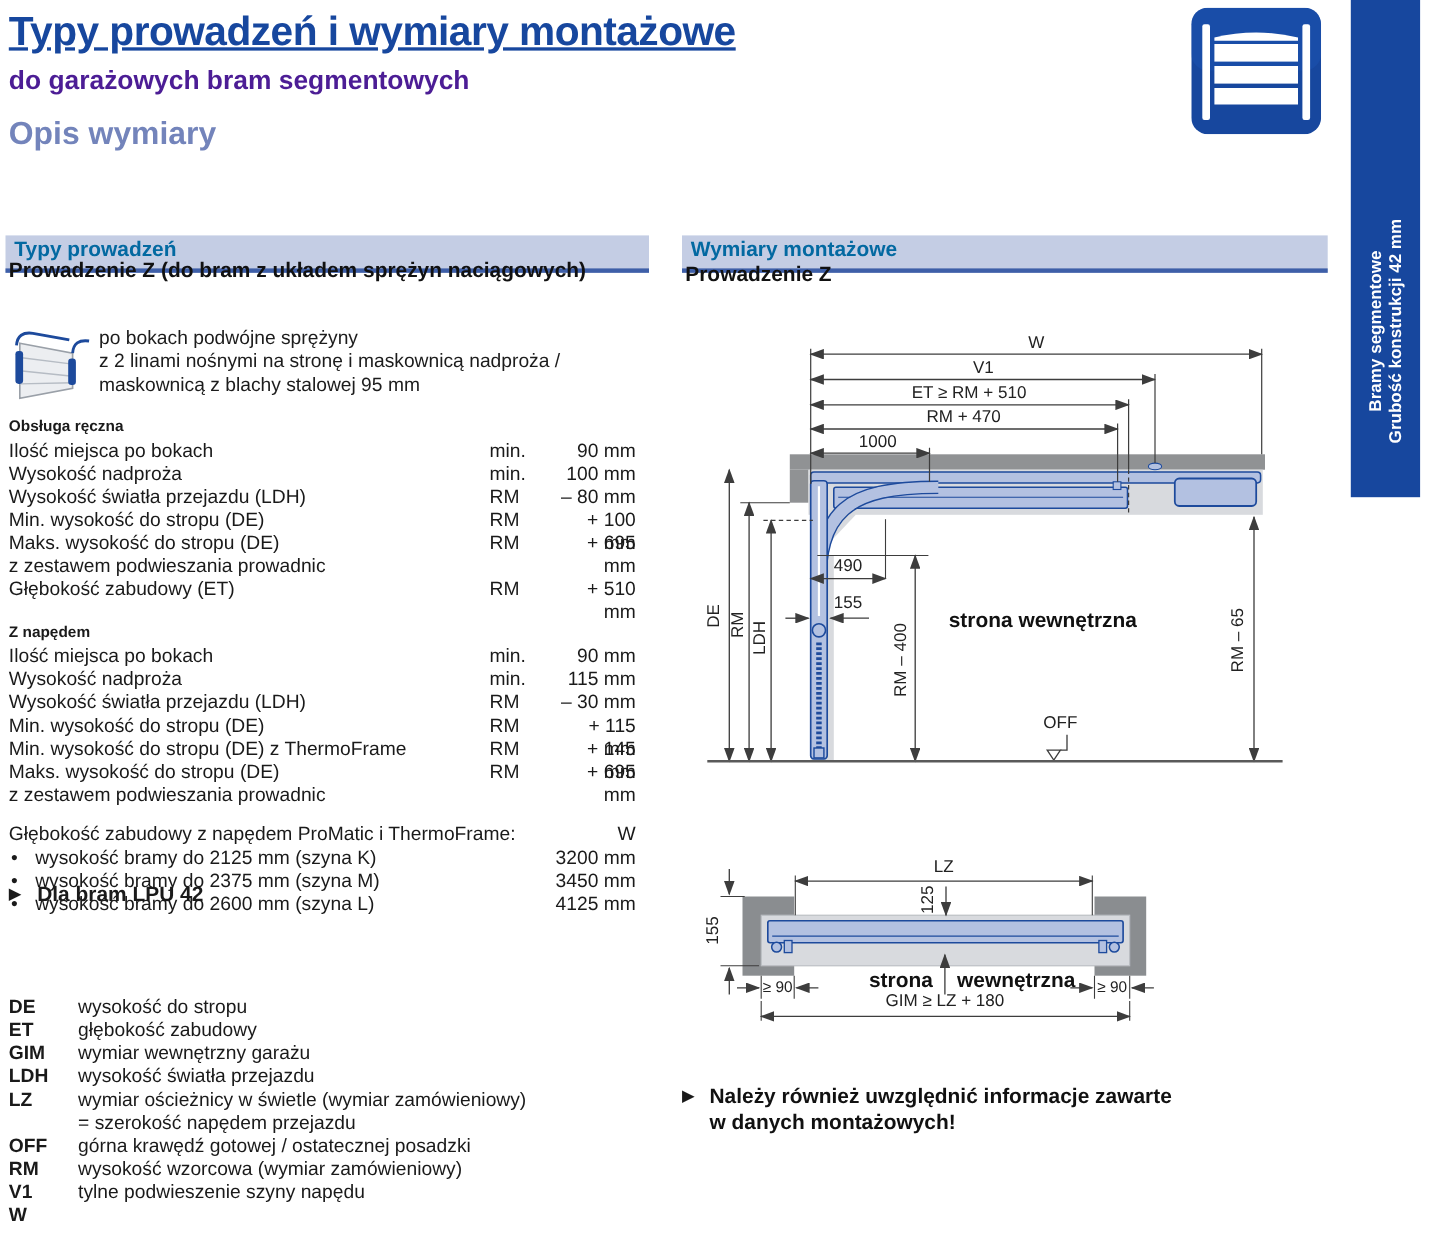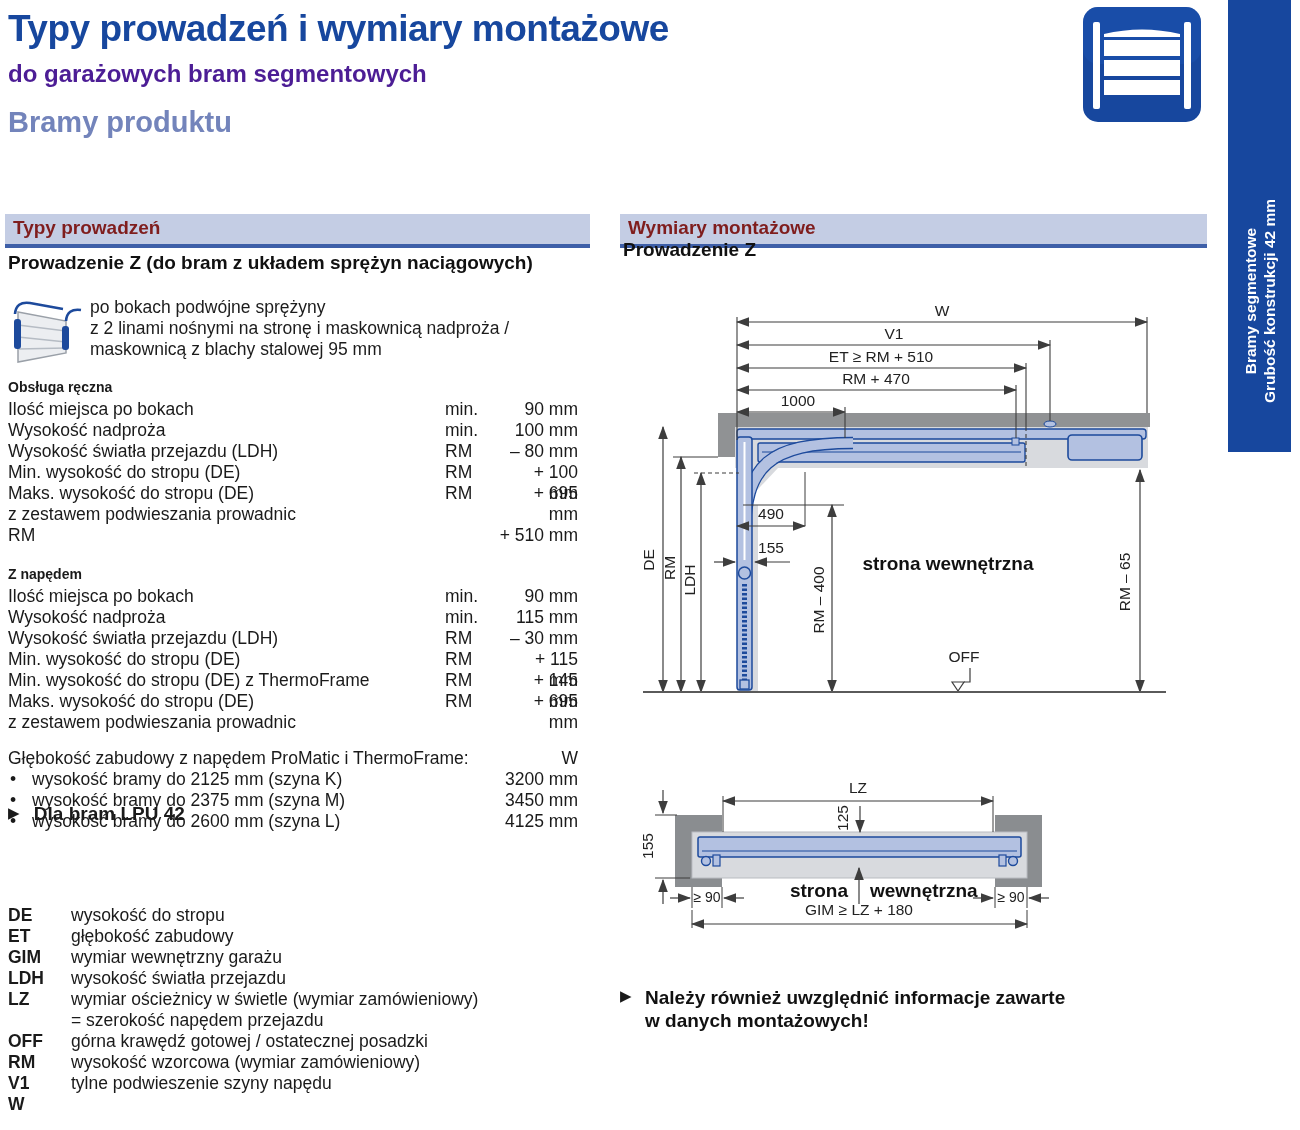--- a/index.html
+++ b/index.html
@@ -1,23 +1,23 @@
 <!DOCTYPE html>
 <html><head>
 <meta charset="utf-8">
 <style>
   html,body{margin:0;padding:0;}
   body{width:1300px;height:1130px;position:relative;background:#ffffff;overflow:hidden;
        font-family:"Liberation Sans","DejaVu Sans",sans-serif;color:#1a1a1a;}
   .abs{position:absolute;}
-  .h1{font-size:37px;font-weight:bold;color:#17479e;letter-spacing:-0.5px;}
+  .h1{font-size:37px;font-weight:bold;color:#17479e;letter-spacing:-0.5px;text-decoration:underline;}
   .h2{font-size:24px;font-weight:bold;color:#4c1d95;}
   .h3{font-size:29px;font-weight:bold;color:#7384bb;}
   .barhdr{background:#c4cde4;border-bottom:4px solid #3e5fa8;height:27px;
-          font-size:19px;font-weight:bold;color:#7f1d1d;padding:3px 0 0 8px;box-sizing:content-box;}
+          font-size:19px;font-weight:bold;color:#0369a1;padding:3px 0 0 8px;box-sizing:content-box;}
   .subhdr{font-size:19px;font-weight:bold;color:#111;}
   .body17{font-size:17.5px;line-height:21px;color:#1c1c1c;}
   .tbl{width:570px;}
   .trow{display:flex;height:21px;font-size:17.5px;line-height:21px;}
   .trow .lb{width:437px;}
   .trow .q{width:62px;}
   .trow .v{flex:1;text-align:right;}
   .sect-title{font-size:14px;font-weight:bold;line-height:21px;}
   .legrow{display:flex;font-size:17.5px;line-height:21px;}
   .legrow .ab{width:63px;font-weight:bold;}
@@ -34,21 +34,21 @@
   .tabtxt div{color:#fff;font-size:15.5px;font-weight:bold;line-height:19px;white-space:nowrap;}
   svg text{font-family:"Liberation Sans","DejaVu Sans",sans-serif;fill:#222;}
   .dimtxt{font-size:15.5px;}
   .dimtxt-b{font-size:19px;font-weight:bold;fill:#111;}
 </style>
 </head>
 <body>
 
 <div class="abs h1" style="left:8px;top:8px;">Typy prowadzeń i wymiary montażowe</div>
 <div class="abs h2" style="left:8px;top:60px;">do garażowych bram segmentowych</div>
-<div class="abs h3" style="left:8px;top:106px;">Bramy produktu</div>
+<div class="abs h3" style="left:8px;top:106px;">Opis wymiary</div>
 
 <div class="abs" style="left:1083px;top:7px;">
   <svg width="118" height="115" viewBox="0 0 118 115">
     <rect x="0" y="0" width="118" height="115" rx="15" fill="#17479e"></rect>
     <rect x="0" y="0" width="118" height="57" rx="15" fill="#1d55b4" opacity="0.45"></rect>
     <rect x="10" y="15" width="7" height="87" rx="2" fill="#fff"></rect>
     <rect x="101" y="15" width="7" height="87" rx="2" fill="#fff"></rect>
     <path d="M21,27 Q59,18 97,27 L97,30 L21,30 Z" fill="#fff"></path>
     <rect x="21" y="33" width="76" height="16" fill="#fff"></rect>
     <rect x="21" y="53" width="76" height="16" fill="#fff"></rect>
@@ -57,21 +57,21 @@
 </div>
 
 <div class="abs tab" style="left:1228px;top:0;width:63px;height:452px;">
   <div class="tabtxt">
     <div>Bramy segmentowe</div>
     <div>Grubość konstrukcji 42 mm</div>
   </div>
 </div>
 
 <div class="abs barhdr" style="left:5px;top:214px;width:577px;">Typy prowadzeń</div>
-<div class="abs subhdr" style="left:8px;top:252px;text-align:right;">Prowadzenie Z (do bram z układem sprężyn naciągowych)</div>
+<div class="abs subhdr" style="left:8px;top:236px;text-align:right;">Prowadzenie Z (do bram z układem sprężyn naciągowych)</div>
 
 <div class="abs" style="left:3px;top:292px;">
   <svg width="82" height="76" viewBox="0 0 82 76">
     <path d="M15,20 L63,29 L63,61 L15,70 Z" fill="#eceef1" stroke="#9aa0a8" stroke-width="1.5"></path>
     <path d="M15,33 L63,39 M15,45 L63,50 M15,57 L63,56" stroke="#b6bcc4" stroke-width="1.3" fill="none"></path>
     <path d="M12,22 Q13,9 27,11 L60,17" fill="none" stroke="#1d4a9c" stroke-width="2.6"></path>
     <path d="M63,29 Q64,16 78,18" fill="none" stroke="#1d4a9c" stroke-width="2.6"></path>
     <rect x="11" y="27" width="7" height="30" rx="3" fill="#1d4a9c"></rect>
     <rect x="59" y="34" width="7" height="24" rx="3" fill="#1d4a9c"></rect>
   </svg>
@@ -108,20 +108,21 @@
       <div class="lb">Maks. wysokość do stropu (DE)</div>
       <div class="q">RM</div>
       <div class="v">+ 695 mm</div>
     </div>
   <div class="trow">
       <div class="lb">z zestawem podwieszania prowadnic</div>
       <div class="q"></div>
       <div class="v"></div>
     </div>
   <div class="trow">
+      <div class="lb">Głębokość zabudowy (ET)</div>
       <div class="q">RM</div>
       <div class="v">+ 510 mm</div>
     </div>
 </div>
 
 <div class="abs sect-title" style="left:8px;top:564px;">Z napędem</div>
 <div class="abs tbl" style="left:8px;top:586px;">
   <div class="trow">
       <div class="lb">Ilość miejsca po bokach</div>
       <div class="q">min.</div>

